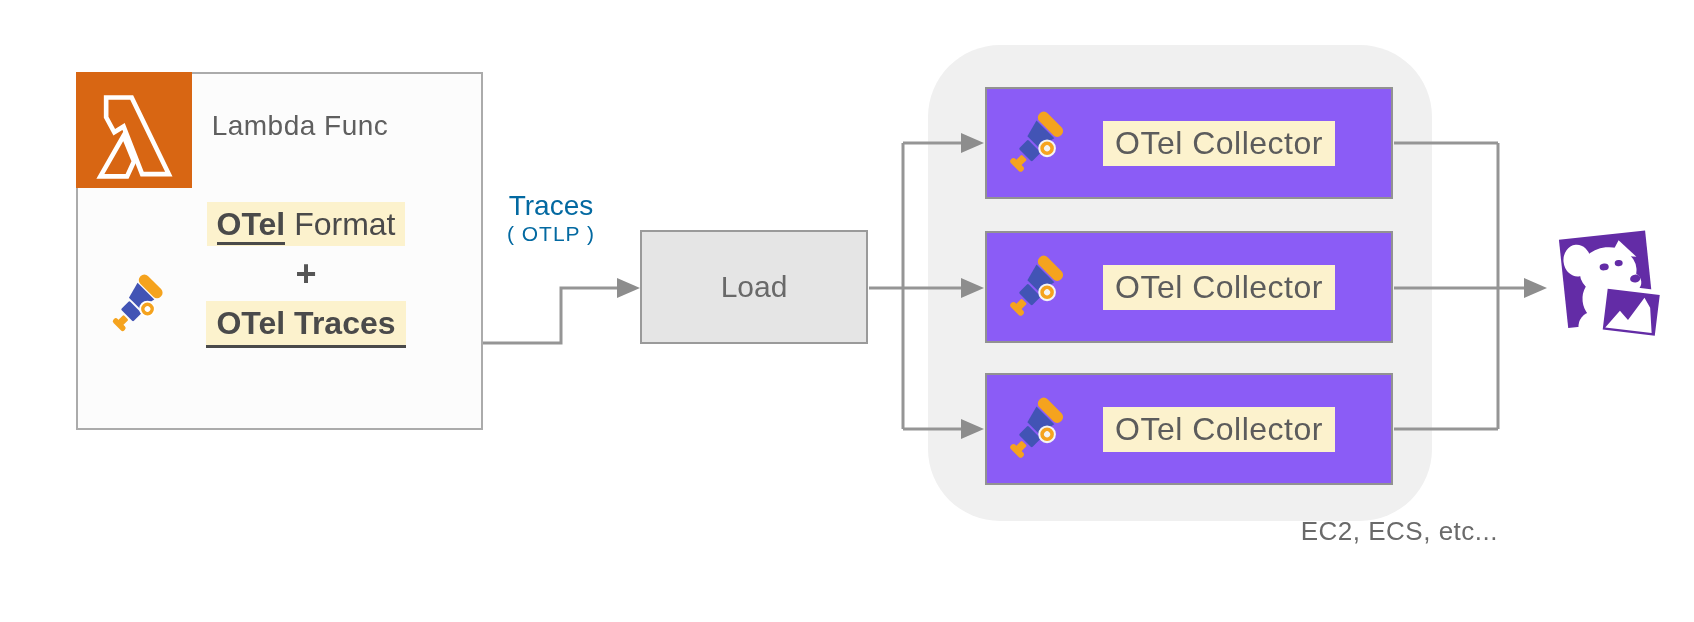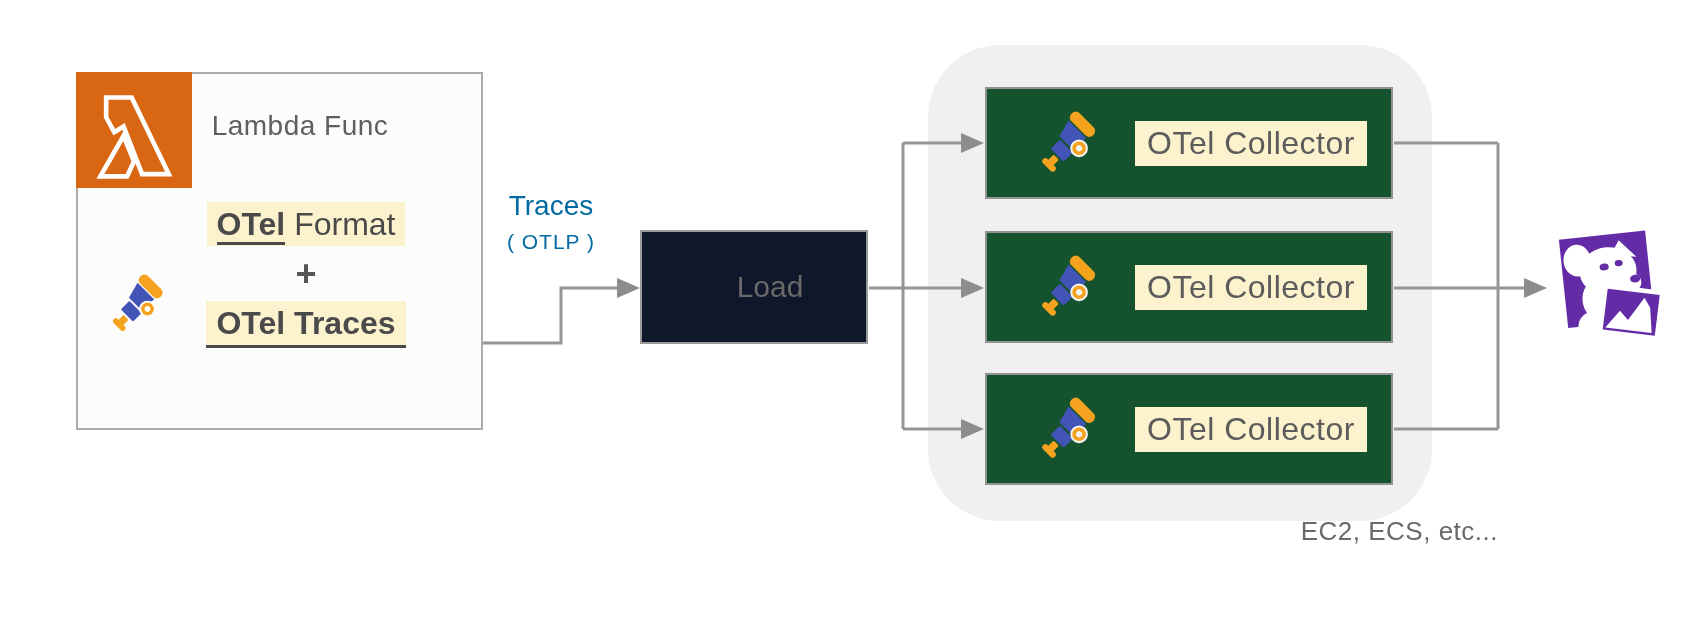--- a/index.html
+++ b/index.html
@@ -27,45 +27,45 @@
   }
   .cluster-caption{
     position:absolute;left:1140px;top:516px;width:358px;text-align:right;
     font-size:26px;color:#6a6a6a;letter-spacing:.5px;
   }
   
   svg.connectors{position:absolute;left:0;top:0;width:1694px;height:622px;}
   .conn{stroke:var(--connector-gray);stroke-width:3;fill:none;}
   .ahead{fill:var(--arrowhead-gray);stroke:none;}
   
-  .node{position:absolute;box-sizing:border-box;border:2px solid var(--border-gray);padding-left:32px;}
+  .node{position:absolute;box-sizing:border-box;border:2px solid var(--border-gray);}
   
   .lambda-box{left:76px;top:72px;width:407px;height:358px;background:#fcfcfc;border-color:#ababab;}
   .lambda-badge{position:absolute;left:-2px;top:-2px;width:116px;height:116px;display:block;}
   .lam-bg{fill:var(--lambda-orange);}
   .lambda-title{
     position:absolute;left:100px;top:36px;width:244px;text-align:center;
     font-size:28px;color:var(--text-gray);letter-spacing:.5px;
   }
   .note-block{position:absolute;left:0;width:456px;top:128px;text-align:center;}
   .note-line{margin:0 0 7px 0;font-size:32px;color:var(--text-dark);line-height:40px;}
   .hl{background:var(--highlight-yellow);padding:2px 10px;display:inline-block;}
   .emph{font-weight:bold;border-bottom:3px solid var(--text-dark);}
   .plus-line{font-size:36px;font-weight:600;color:#555;line-height:42px;margin:2px 0 6px 0;}
   .lambda-telescope{position:absolute;left:28px;top:198px;width:64px;height:64px;}
   
   .traces-label{position:absolute;left:486px;top:190px;width:130px;text-align:center;color:#0369a1;}
   .traces-title{font-size:28px;}
-  .traces-proto{font-size:21px;margin-top:8px;letter-spacing:1px;}
-  
-  .lb-box{left:640px;top:230px;width:228px;height:114px;background:#0f172a;
+  .traces-proto{font-size:21px;letter-spacing:1px;}
+  
+  .lb-box{left:640px;top:230px;width:228px;height:114px;background:#e5e5e5;
     display:flex;flex-direction:column;align-items:center;justify-content:center;
     font-size:30px;color:#696969;line-height:38px;}
   
-  .collector{left:985px;width:408px;height:112px;background:#14532d;border-color:#929292;
+  .collector{left:985px;width:408px;height:112px;background:#8b5cf6;border-color:#929292;
     display:flex;align-items:center;}
   .collector.c1{top:87px;} .collector.c2{top:231px;} .collector.c3{top:373px;}
   .collector .telescope{width:68px;height:68px;margin-left:16px;flex:none;}
   .collector-label{
     margin-left:32px;font-size:32px;color:#5c5c5c;
     background:var(--highlight-yellow);padding:4px 12px;letter-spacing:.5px;
   }
   
   .t-blue{fill:var(--telescope-blue);} .t-orange{fill:var(--telescope-orange);} .t-white{fill:#ffffff;}
   .collector .t-white{fill:#f4f4f4;}

